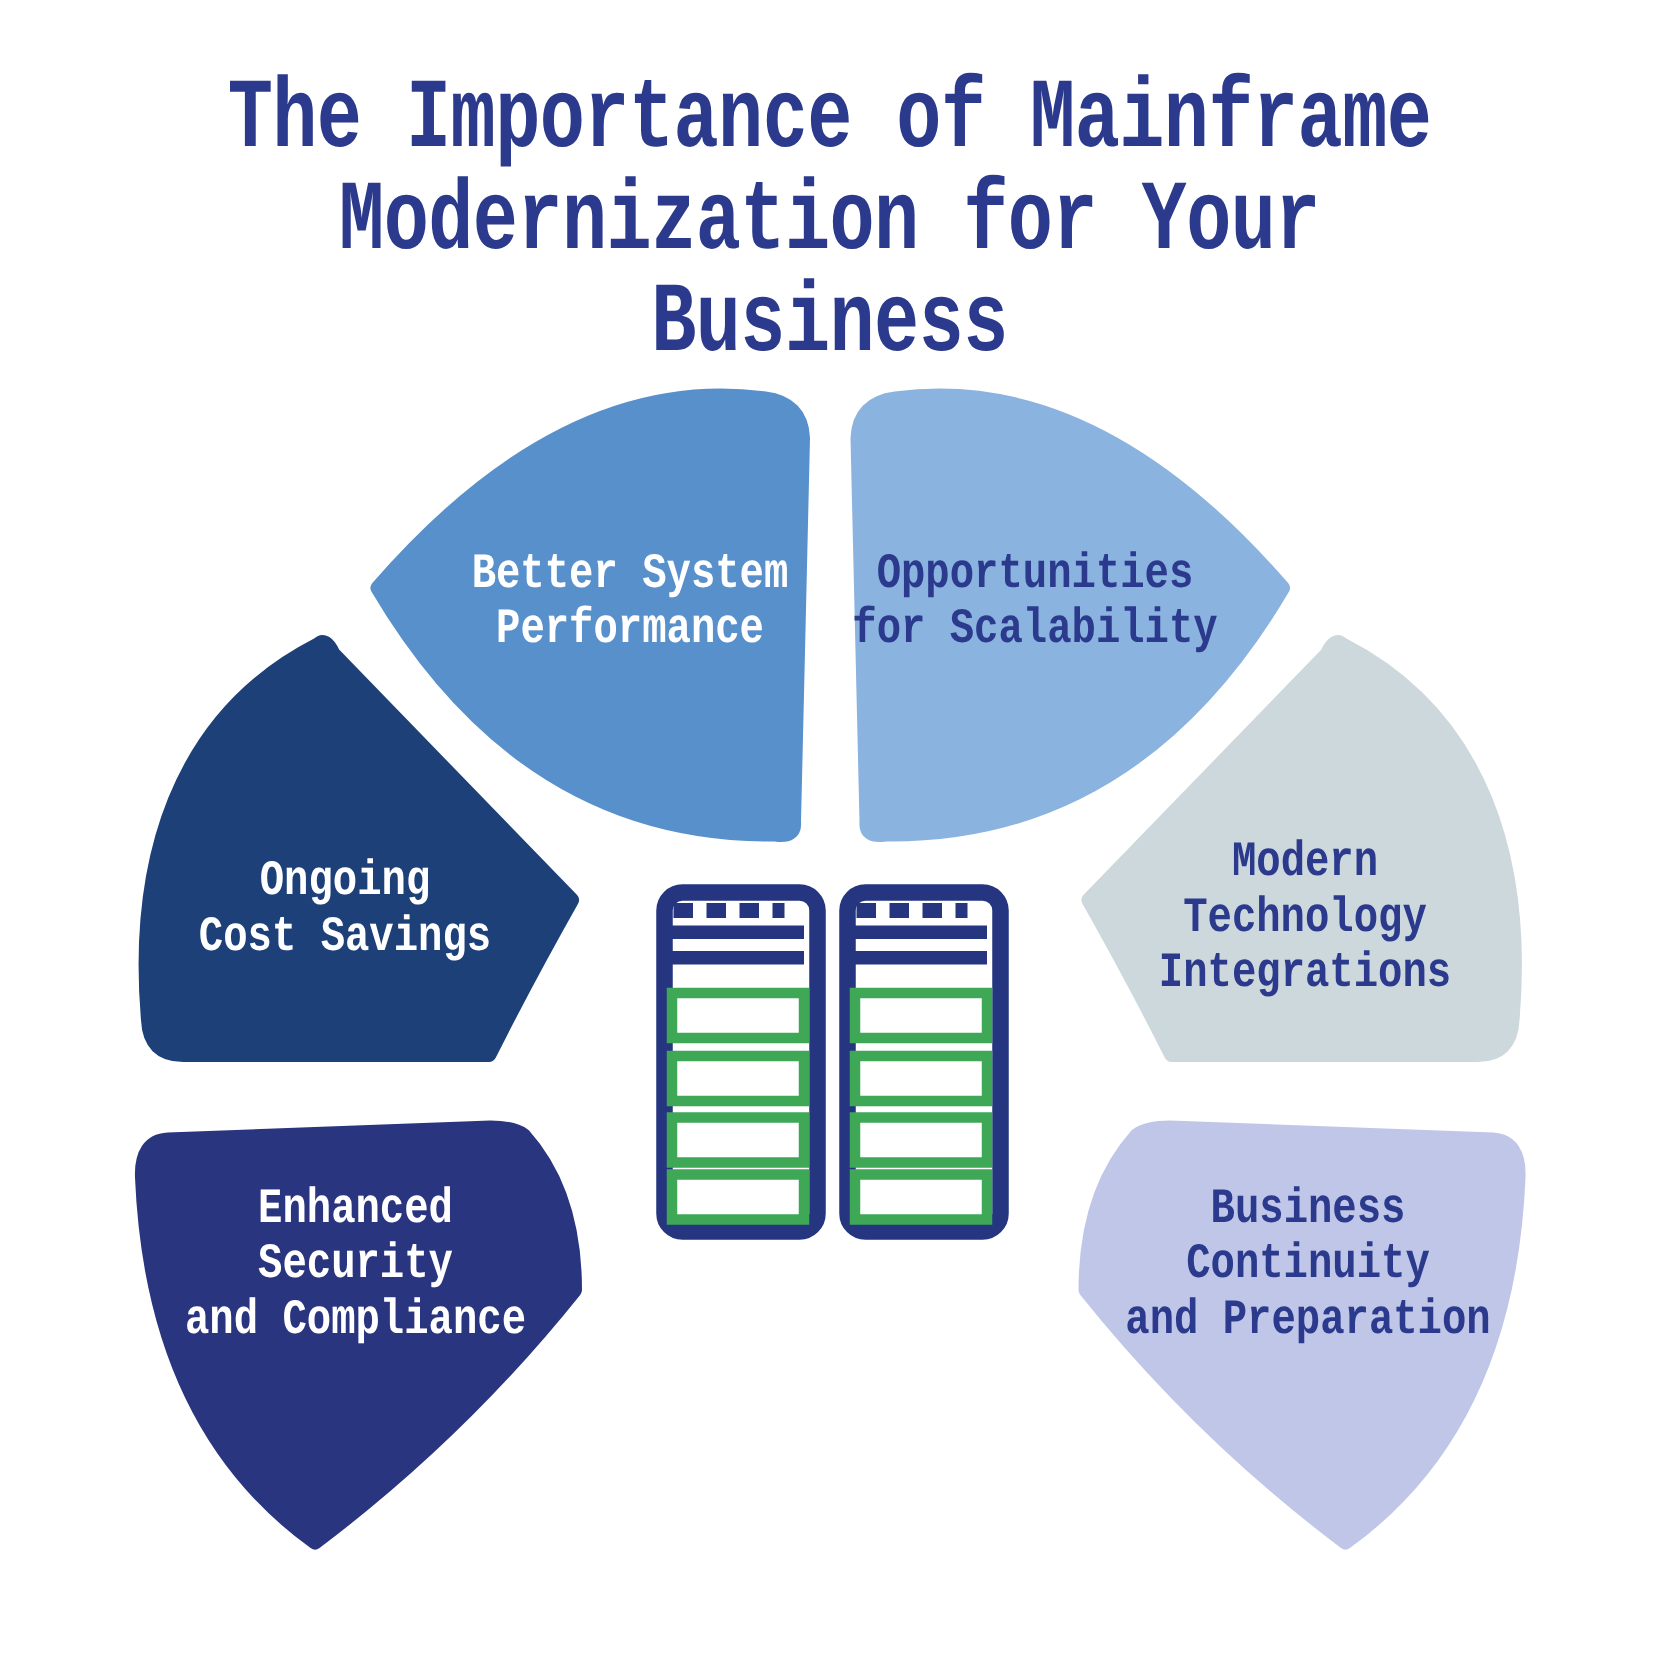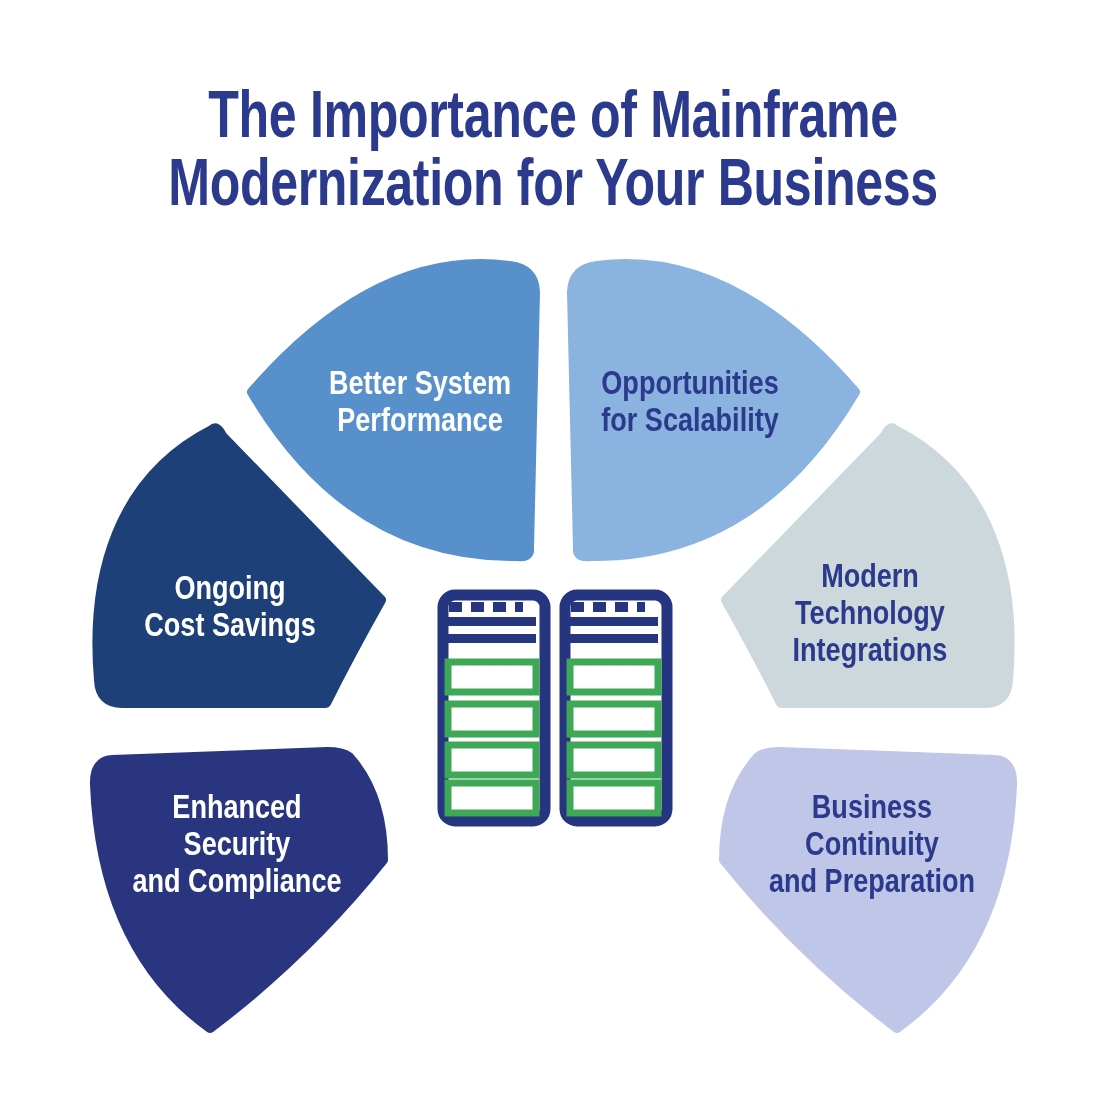--- a/index.html
+++ b/index.html
@@ -2,21 +2,21 @@
 <html><head>
 <meta charset="utf-8">
 <style>
   html, body { margin: 0; padding: 0; }
   body {
     width: 1107px; height: 1107px;
     background: #FFFFFF;
     font-family: "Liberation Sans", sans-serif;
     overflow: hidden;
   }
-  .stage { position: relative; width: 1107px; height: 1107px; }
+  .stage { position: relative; width: 1107px; height: 1107px; font-family: Liberation Mono, monospace; }
   .layer { position: absolute; left: 0; top: 0; }
 
   .title {
     position: absolute;
     left: 553px; top: 148px;
     width: 1107px;
     transform: translate(-50%, -50%) scaleX(0.76);
     text-align: center;
     white-space: pre-line;
     font-weight: bold;

